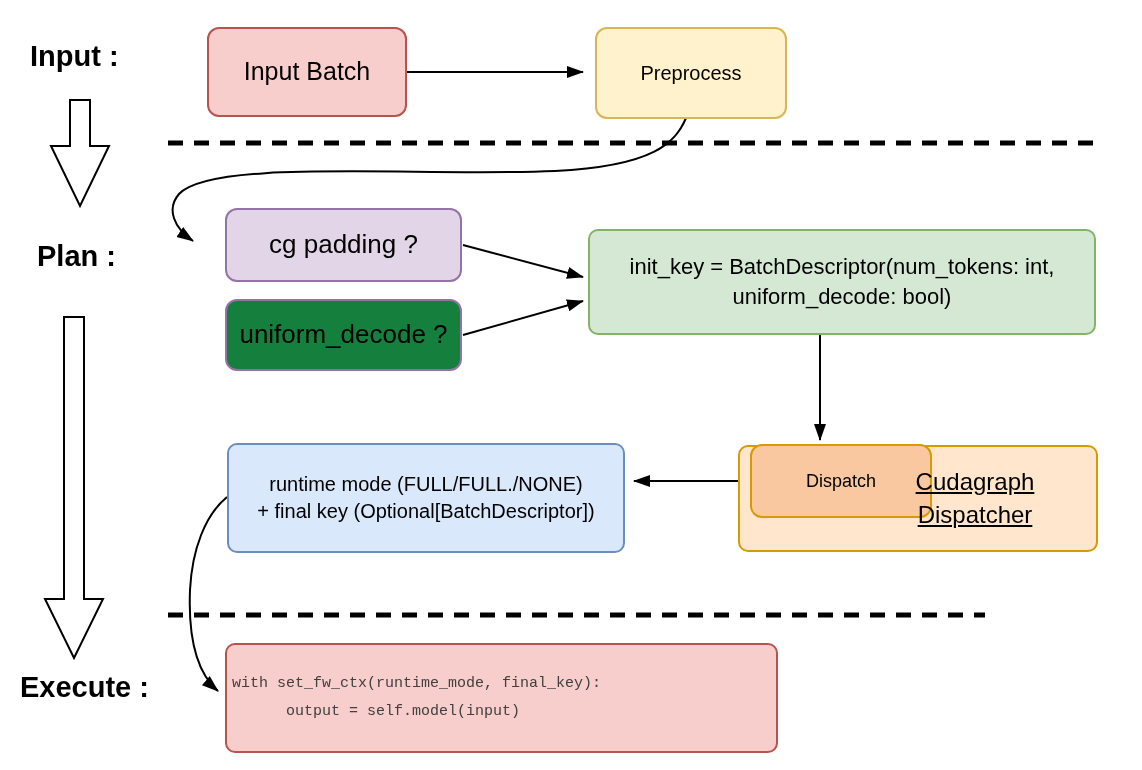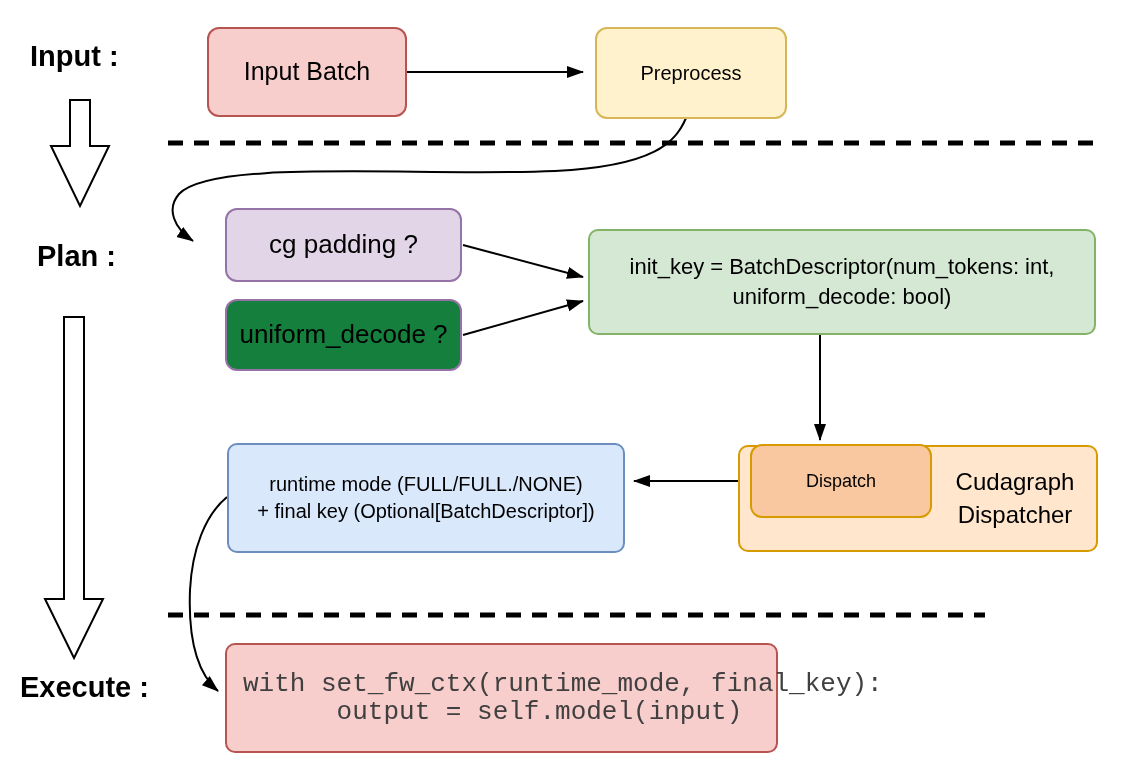--- a/index.html
+++ b/index.html
@@ -21,22 +21,22 @@
   .r16{border-radius:10px;}
   .node-text{
     position:absolute;display:flex;align-items:center;justify-content:center;
     text-align:center;color:#000;white-space:pre-line;line-height:1.35;
   }
   .code{
     font-family:"Liberation Mono",monospace;
     white-space:pre;text-align:left;
     align-items:flex-start;justify-content:center;
     flex-direction:column;display:flex;
-    color:#404040;line-height:28px;font-size:26px;
-    padding-left:16px;
+    color:#404040;line-height:28px;font-size:15px;
+    padding-left:5px;
   }
 </style>
 </head>
 <body>
 
 <div class="canvas">
 
   <svg class="edges" width="1142" height="770" viewBox="0 0 1142 770" xmlns="http://www.w3.org/2000/svg">
     <defs>
       <marker id="arw" markerUnits="userSpaceOnUse" markerWidth="18" markerHeight="14" refX="16" refY="6" orient="auto">
@@ -73,19 +73,19 @@
   <div class="node r12" style="left: 225px; top: 299px; width: 237px; height: 72px; font-size: 26px; background: #15803d; border-color: rgb(150, 115, 166);">uniform_decode ?</div>
 
   <div class="node r16" style="left: 588px; top: 229px; width: 508px; height: 106px; font-size: 22px; background: rgb(213, 232, 212); border-color: rgb(130, 179, 102);">init_key = BatchDescriptor(num_tokens: int,
 uniform_decode: bool)</div>
 
   <div class="node r16" style="left: 227px; top: 443px; width: 398px; height: 110px; font-size: 20px; background: rgb(218, 232, 252); border-color: rgb(108, 142, 191);">runtime mode (FULL/FULL./NONE)
 + final key (Optional[BatchDescriptor])</div>
 
   <div class="node r16" style="left: 738px; top: 445px; width: 360px; height: 107px; background: rgb(255, 230, 204); border-color: rgb(215, 155, 0);"></div>
   <div class="node r12" style="left: 750px; top: 444px; width: 182px; height: 74px; font-size: 18px; background: rgb(250, 200, 160); border-color: rgb(215, 155, 0);">Dispatch</div>
-  <div class="node-text" style="left:932px;top:445px;width:166px;height:107px;font-size:24px;">Cudagraph
+  <div class="node-text" style="left:892px;top:445px;width:166px;height:107px;font-size:24px;text-decoration:underline;">Cudagraph
 Dispatcher</div>
 
   <div class="node r16 code" style="left: 225px; top: 643px; width: 553px; height: 110px; background: rgb(248, 206, 204); border-color: rgb(184, 84, 80); color: rgb(64, 64, 64);">with set_fw_ctx(runtime_mode, final_key):
       output = self.model(input)</div>
 
 </div>
 
 </body></html>

